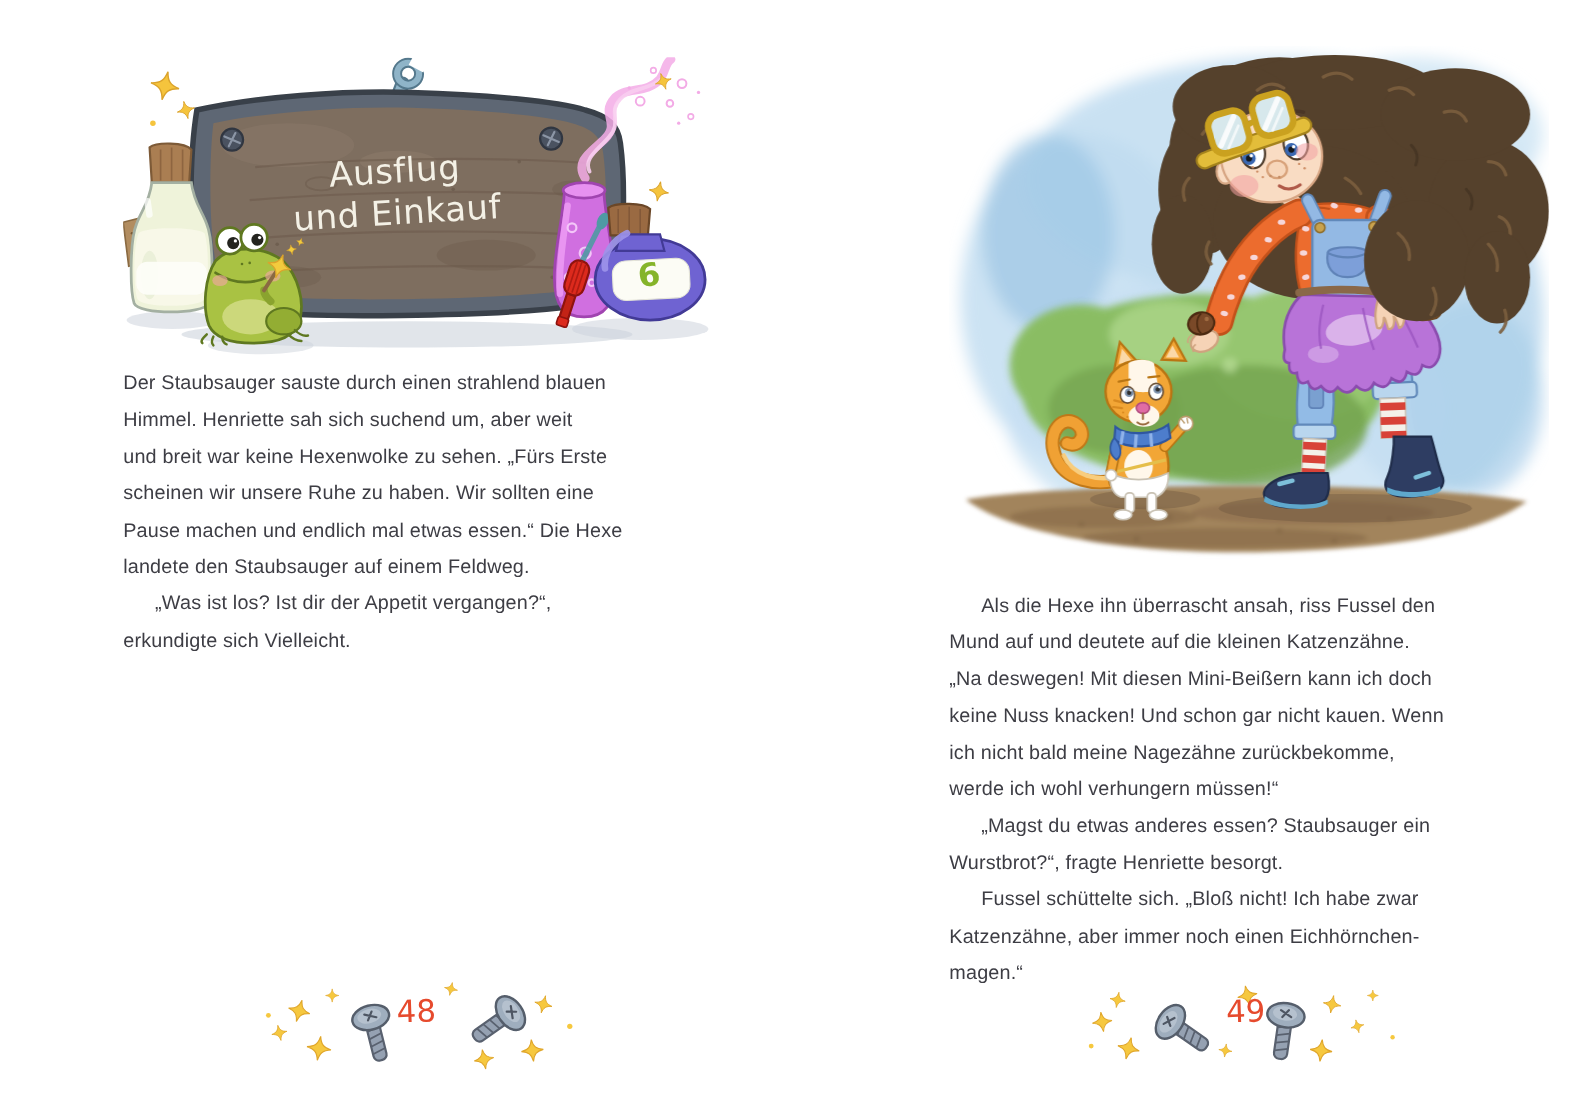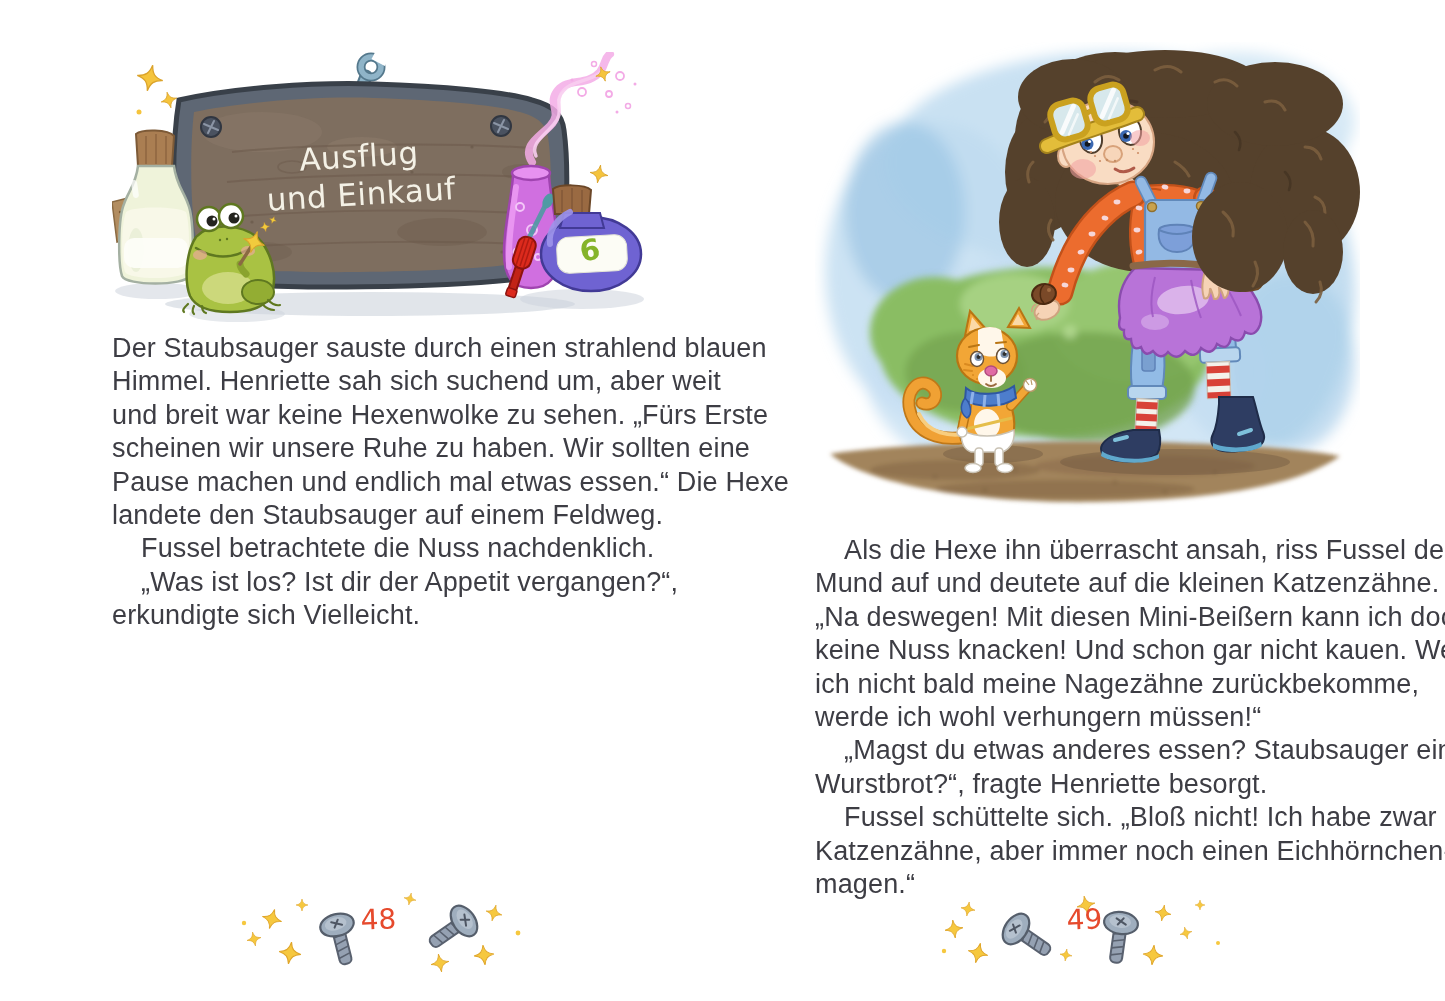--- a/index.html
+++ b/index.html
@@ -1,35 +1,35 @@
 <!DOCTYPE html>
 <html><head>
 <meta charset="utf-8">
 <style>
   *{box-sizing:border-box}
   html,body{margin:0;padding:0}
   body{width:1445px;height:1001px;background:#ffffff;font-family:"Liberation Sans",sans-serif;overflow:hidden}
   .spread{position:relative;width:1445px;height:1001px;background:#ffffff}
   .page{position:absolute;top:0;height:100%}
   .page-left{left:112px;width:540px}
-  .page-right{left:815px;width:545px}
+  .page-right{left:863px;width:545px}
   .chapter-illustration{position:relative;width:540px;height:278px;margin-top:52px}
   .chapter-illustration svg,.scene-illustration svg{display:block}
   .sign-title{
     position:absolute;left:128px;top:86px;width:240px;text-align:center;
     font-family:"DejaVu Sans",sans-serif;font-size:31px;line-height:1.22;
     color:#f4f1e6;transform:rotate(-3.5deg);white-space:pre-line;letter-spacing:.5px
   }
   .chapter-number{
     position:absolute;left:458px;top:181px;width:40px;text-align:center;
     font-family:"DejaVu Sans",sans-serif;font-size:29px;font-weight:bold;
     color:#85b42a;transform:rotate(-9deg)
   }
   .scene-illustration{position:relative;width:545px;height:480px;margin-top:42px}
-  .page-text{margin-top:2px;font-size:27px;line-height:33.4px;color:#3d3d44;letter-spacing:.15px}
+  .page-text{margin-top:2px;font-size:18px;line-height:33.4px;color:#3d3d44;letter-spacing:.15px}
   .page-right .page-text{margin-top:12px}
   .page-text p{margin:0;white-space:pre}
   .page-text p.indent{text-indent:29px}
   .page-footer{position:absolute;left:0;width:100%;top:893px;height:92px}
   .footer-wrap{position:relative;width:300px;margin:0 auto}
   .page-number{
     position:absolute;top:10px;left:50%;transform:translateX(-60%) rotate(-2deg);
     font-family:"DejaVu Sans",sans-serif;font-size:28px;color:#e64a2d
   }
   .defs-holder{position:absolute;width:0;height:0;overflow:hidden}
@@ -195,21 +195,20 @@
       <div class="chapter-number">6</div>
     </div>
 
     <div class="page-text">
       <p>Der Staubsauger sauste durch einen strahlend blauen
 Himmel. Henriette sah sich suchend um, aber weit
 und breit war keine Hexenwolke zu sehen. „Fürs Erste
 scheinen wir unsere Ruhe zu haben. Wir sollten eine
 Pause machen und endlich mal etwas essen.“ Die Hexe
 landete den Staubsauger auf einem Feldweg.</p>
-      <p class="indent">Fussel betrachtete die Nuss nachdenklich.</p>
       <p class="indent">„Was ist los? Ist dir der Appetit vergangen?“,
 erkundigte sich Vielleicht.</p>
     </div>
 
     <div class="page-footer">
       <div class="footer-wrap">
         <svg width="300" height="88" viewBox="0 0 300 88">
           <g fill="#f6c83f" stroke="#e0a62a" stroke-width="1">
             <use href="#spark" transform="translate(40,26) scale(1.0) rotate(15)"></use>
             <use href="#spark" transform="translate(22,46) scale(0.7) rotate(-12)"></use>

